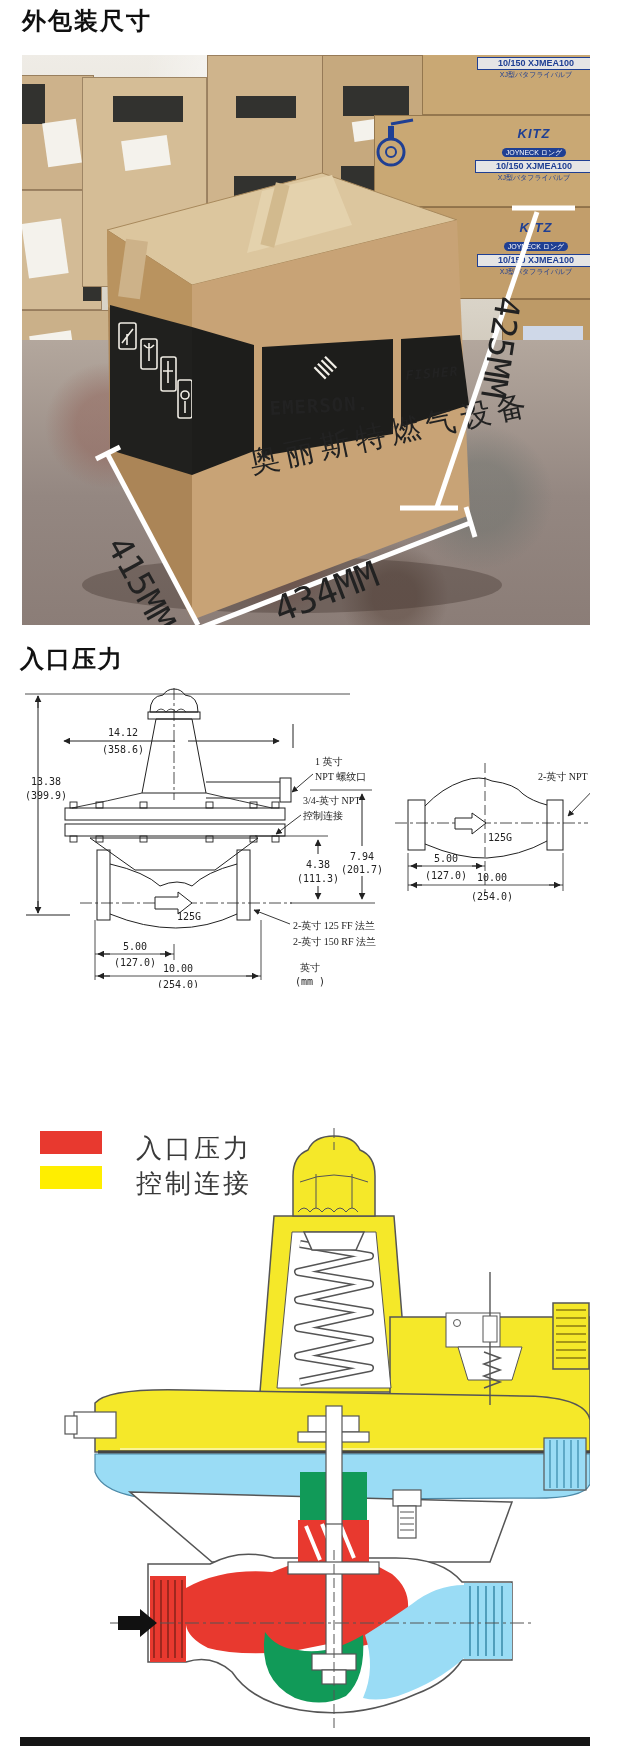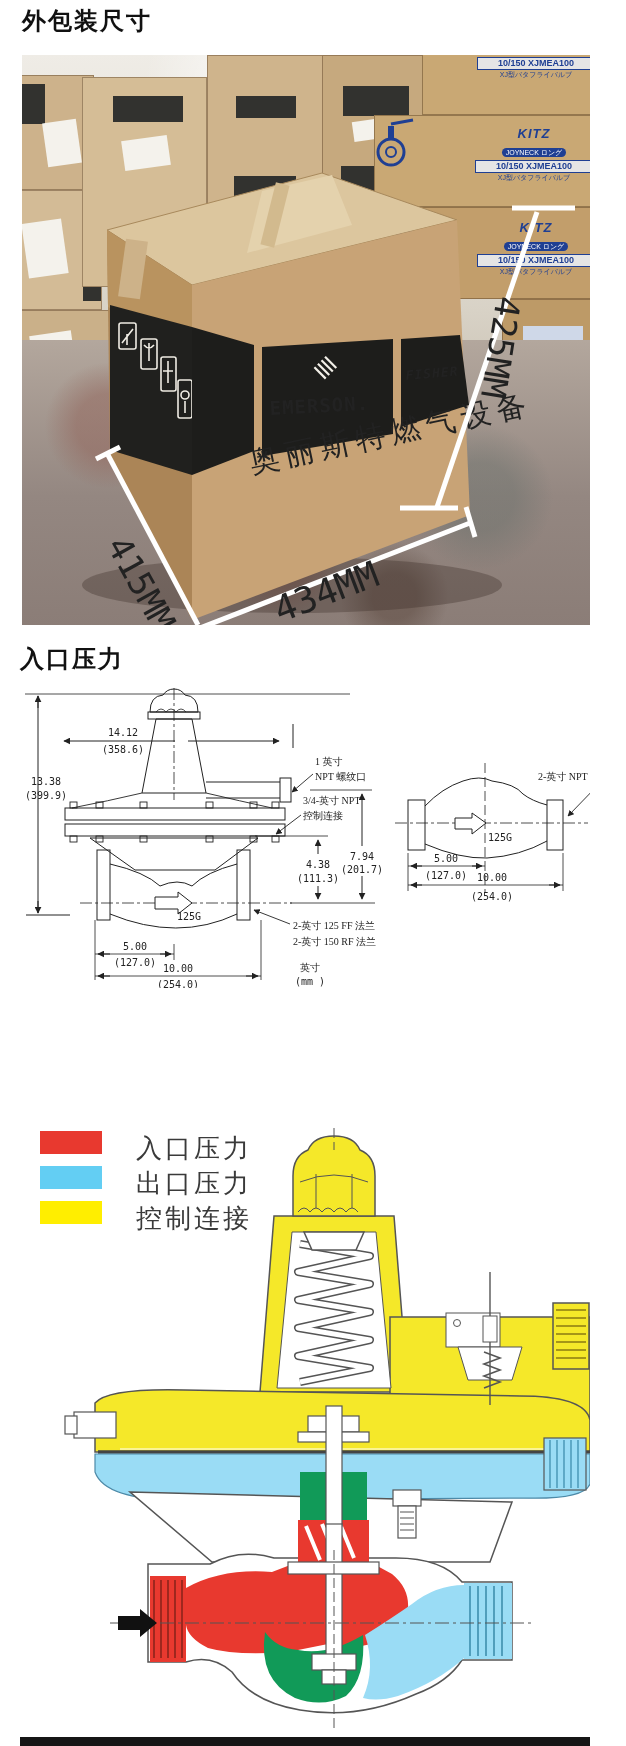--- a/index.html
+++ b/index.html
@@ -319,24 +319,20 @@
     </g>
   </svg>
 
 
   <div class="legend">
     <div class="lg-row">
       <span class="sw" style="background:#e8392f"></span>
       <span class="lg-lab">入口压力</span>
     </div>
     <div class="lg-row">
-      <span class="sw" style="background:#63cef3"></span>
-      <span class="lg-lab">出口压力</span>
-    </div>
-    <div class="lg-row">
       <span class="sw" style="background:#ffee00"></span>
       <span class="lg-lab">控制连接</span>
     </div>
   </div>
 
   <svg style="position:absolute;left:60px;top:1120px;" width="540" height="620" viewBox="0 0 540 620">
 
     <g stroke="#555" stroke-width="1.5">
       <polygon points="214,96 334,96 348,272 200,272" fill="#f5e829"></polygon>
       <rect x="330" y="197" width="200" height="100" fill="#f5e829"></rect>

